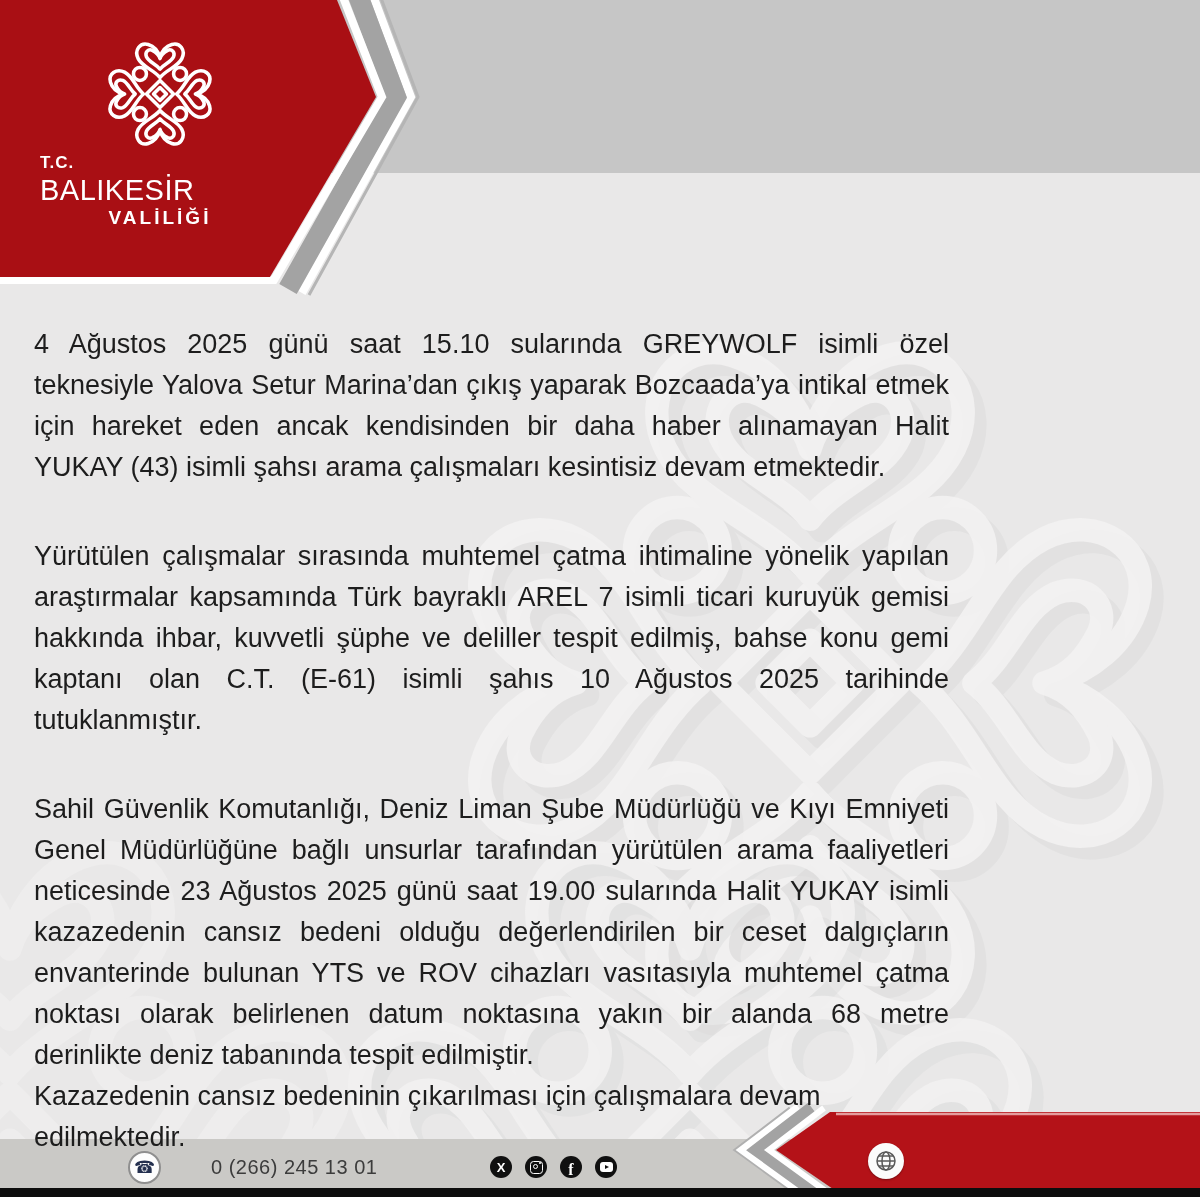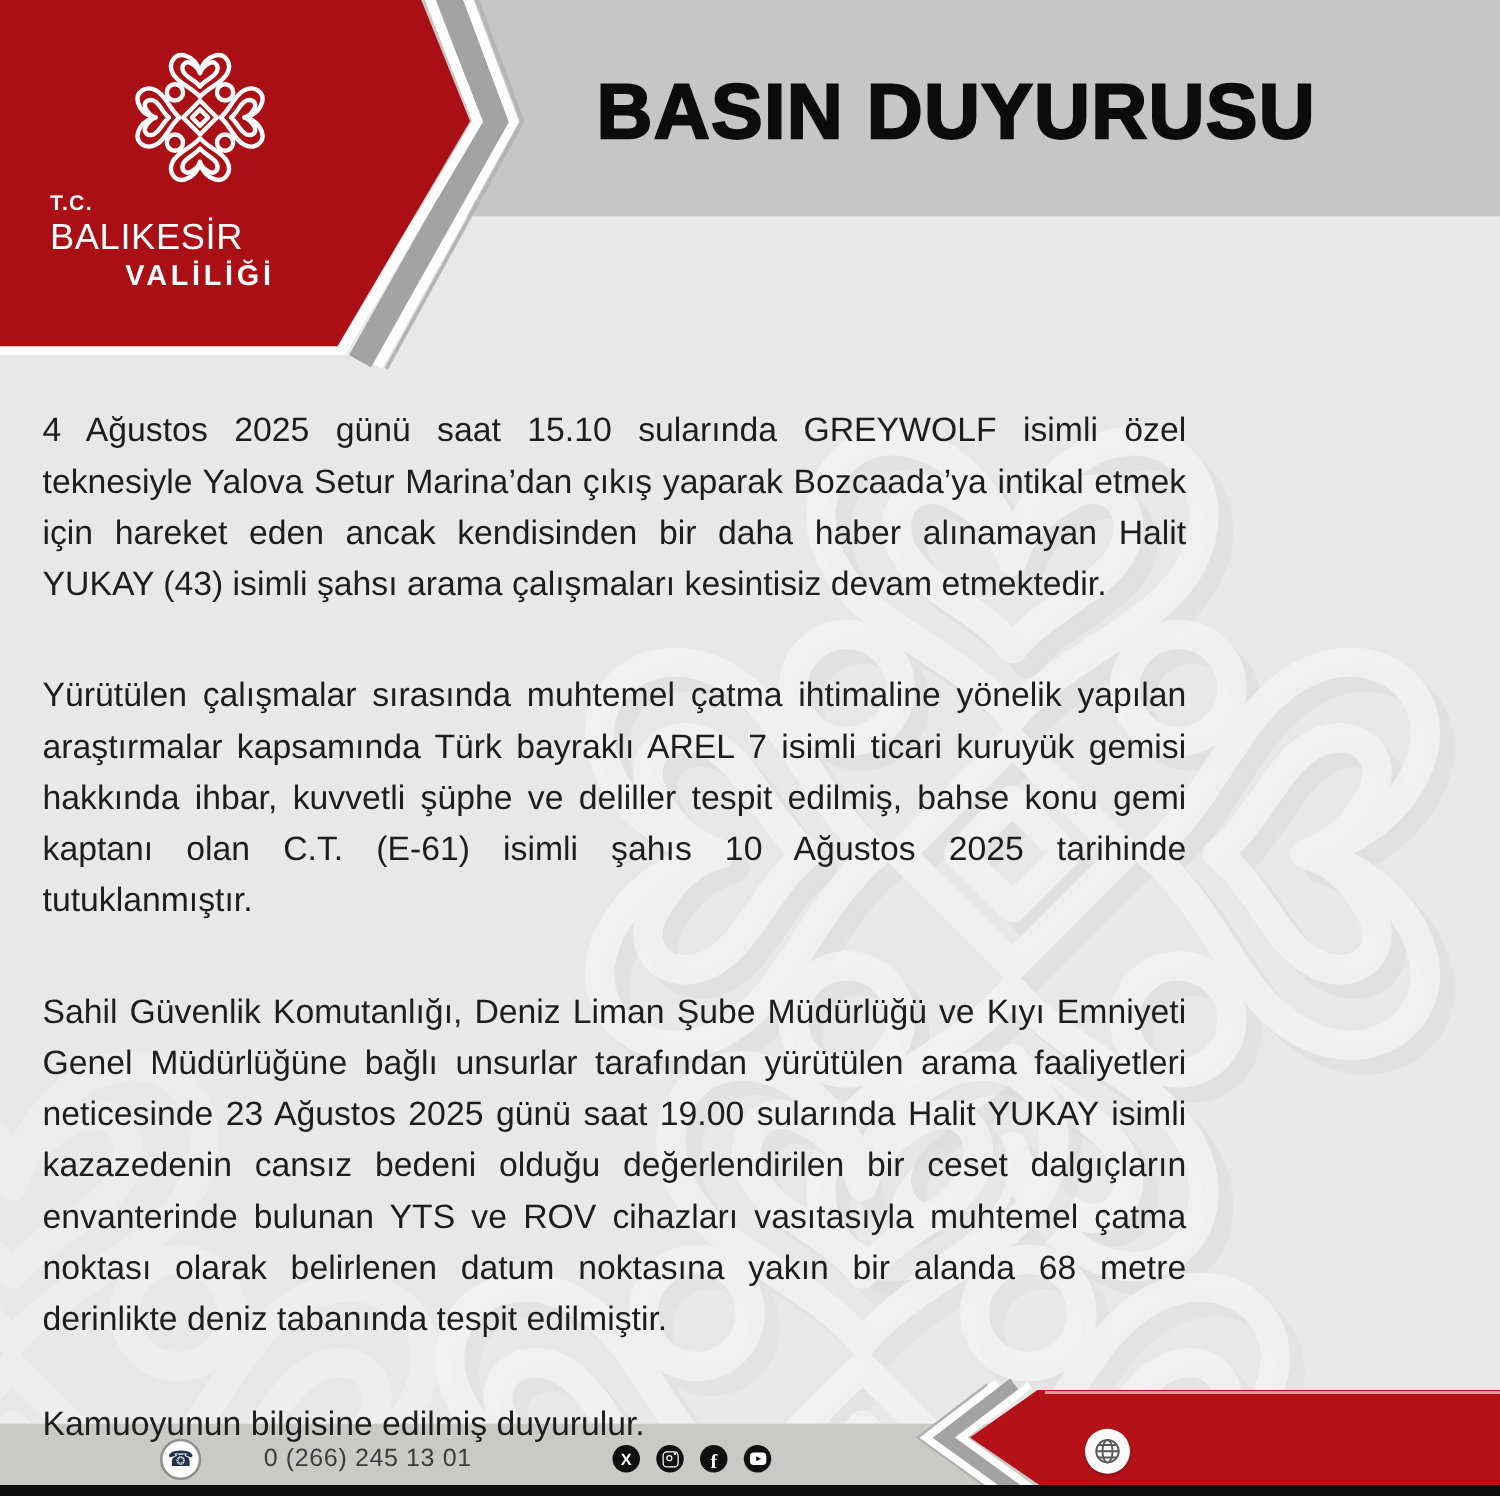--- a/index.html
+++ b/index.html
@@ -18,21 +18,21 @@
   
   .headline{
     position:absolute;left:420px;top:54px;width:690px;z-index:4;
     text-align:center;font-size:62px;font-weight:900;color:#0c0c0c;
     letter-spacing:1px;-webkit-text-stroke:1.8px #0c0c0c;white-space:nowrap;
   }
   .logo-block{position:absolute;left:0;top:0;width:380px;z-index:4;color:#fff;}
   .logo-knot{position:absolute;left:101px;top:35px;}
   .org-tc{position:absolute;left:40px;top:153px;width:240px;text-align:left;font-size:17px;font-weight:bold;letter-spacing:1px;}
   .org-name{position:absolute;left:40px;top:174px;width:240px;text-align:left;font-size:29px;font-weight:normal;letter-spacing:.5px;}
-  .org-sub{position:absolute;left:40px;top:207px;width:240px;text-align:center;font-size:23px;font-weight:bold;letter-spacing:3px;}
+  .org-sub{position:absolute;left:40px;top:207px;width:240px;text-align:center;font-size:19px;font-weight:bold;letter-spacing:3px;}
   
   .main-text{
     position:absolute;left:0;top:324px;width:976px;z-index:4;
     padding:0;box-sizing:border-box;color:#1d1d1d;
   }
   .main-text p{
     margin:0 27px 48px 34px;font-size:27px;line-height:41px;
     text-align:justify;
   }
   .main-text p.tight{margin-bottom:0;}
@@ -127,35 +127,35 @@
     <polygon points="0,0 337,0 376,97 270,277 0,277" fill="#a90f14"></polygon>
 
     <polyline points="790,1108 735,1150 793,1192" fill="none" stroke="#b0b0b0" stroke-width="3"></polyline>
     <polyline points="799,1108 744,1150 802,1192" fill="none" stroke="#ffffff" stroke-width="10"></polyline>
     <polyline points="812,1108 757,1150 815,1192" fill="none" stroke="#a3a3a3" stroke-width="13"></polyline>
     <polyline points="824,1108 769,1150 827,1192" fill="none" stroke="#ffffff" stroke-width="6"></polyline>
     <polygon points="830,1112 1200,1112 1200,1189 833,1189 776,1150" fill="#b41218"></polygon>
     <line x1="836" y1="1114" x2="1200" y2="1114" stroke="#f0bfbf" stroke-width="2.5" opacity=".8"></line>
   </svg>
 
-  <div class="headline">BASIN DUYURUSU</div>
 
   <div class="logo-block">
     <svg class="logo-knot" width="118" height="118" viewBox="0 0 200 200" style="color:#ffffff">
       <use href="#knot-core"></use>
     </svg>
     <div class="org-tc">T.C.</div>
     <div class="org-name">BALIKESİR</div>
     <div class="org-sub">VALİLİĞİ</div>
   </div>
 
   <div class="main-text">
     <p>4 Ağustos 2025 günü saat 15.10 sularında GREYWOLF isimli özel teknesiyle Yalova Setur Marina’dan çıkış yaparak Bozcaada’ya intikal etmek için hareket eden ancak kendisinden bir daha haber alınamayan Halit YUKAY (43) isimli şahsı arama çalışmaları kesintisiz devam etmektedir.</p>
     <p>Yürütülen çalışmalar sırasında muhtemel çatma ihtimaline yönelik yapılan araştırmalar kapsamında Türk bayraklı AREL 7 isimli ticari kuruyük gemisi hakkında ihbar, kuvvetli şüphe ve deliller tespit edilmiş, bahse konu gemi kaptanı olan C.T. (E-61) isimli şahıs 10 Ağustos 2025 tarihinde tutuklanmıştır.</p>
     <p class="tight">Sahil Güvenlik Komutanlığı, Deniz Liman Şube Müdürlüğü ve Kıyı Emniyeti Genel Müdürlüğüne bağlı unsurlar tarafından yürütülen arama faaliyetleri neticesinde 23 Ağustos 2025 günü saat 19.00 sularında Halit YUKAY isimli kazazedenin cansız bedeni olduğu değerlendirilen bir ceset dalgıçların envanterinde bulunan YTS ve ROV cihazları vasıtasıyla muhtemel çatma noktası olarak belirlenen datum noktasına yakın bir alanda 68 metre derinlikte deniz tabanında tespit edilmiştir.</p>
+    <p class="tight plain">Kazazedenin cansız bedeninin çıkarılması için çalışmalara devam edilmektedir.</p>
     <p class="closing tight">Kamuoyunun bilgisine edilmiş duyurulur.</p>
   </div>
 
   <div class="phone-group">
     <div class="phone-icon">☎</div>
     <div class="phone-number">0 (266) 245 13 01</div>
   </div>
 
   <div class="social-row">
     <div class="s-icon">

